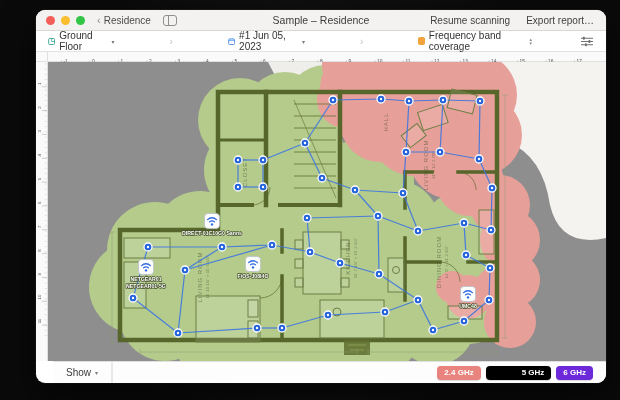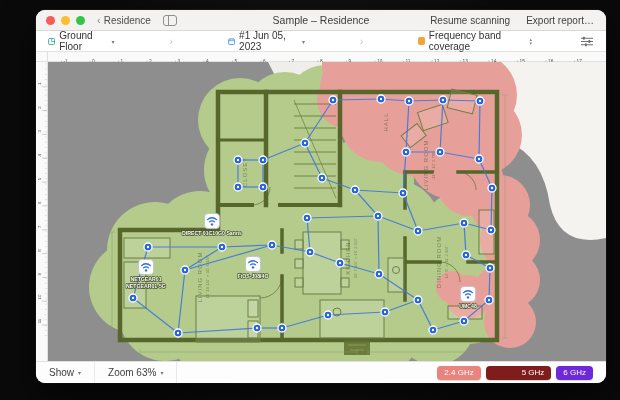--- a/index.html
+++ b/index.html
@@ -48,26 +48,26 @@
     background:#fafafa; border-right:1px solid #e0e0e0; border-bottom:1px solid #e0e0e0; }
   .ruler-top { position:absolute; left:12px; top:0; right:0; height:10px; background:#fafafa;
     border-bottom:1px solid #e0e0e0; }
   .ruler-left { position:absolute; left:0; top:10px; bottom:0; width:12px; background:#fafafa;
     border-right:1px solid #e0e0e0; }
   .canvas { position:absolute; left:12px; top:10px; right:0; bottom:0; background:#8e8e8e; }
   .canvas svg { display:block; width:100%; height:100%; }
 
   
   .statusbar { height:22px; background:#fdfdfd; border-top:1px solid #e0e0e0;
-    display:flex; align-items:center; font-size:10px; color:#3d3d3d; flex:0 0 auto; }
+    display:flex; align-items:center; font-size:10px; color:#3d3d3d; flex:0 0 auto;margin-left:17px; }
   .sb-item { display:flex; align-items:center; gap:3px; padding:0 13px; height:100%; }
   .sb-sep { width:1px; height:100%; background:#e9e9e9; }
   .bands { margin-left:auto; display:flex; gap:5px; margin-right:13px; }
   .band { height:14px; padding:0 7px; border-radius:4px; color:#fff; font-size:8px;
-    font-weight:normal; display:flex; align-items:center; box-shadow:0 .5px 1px rgba(0,0,0,.15); }
+    font-weight:bold; display:flex; align-items:center; box-shadow:0 .5px 1px rgba(0,0,0,.15); }
 </style>
 </head>
 <body>
 
 <div class="window">
 
   <div class="titlebar">
     <div class="traffic">
       <div class="light red"></div>
       <div class="light yellow"></div>
@@ -738,24 +738,20 @@
       </svg>
     </div>
   </div>
 
   <div class="statusbar">
     <div class="sb-item">
       <span>Show</span>
       <span class="dd-chev">▾</span>
     </div>
     <div class="sb-sep"></div>
-    <div class="sb-item">
-      <span>Zoom 63%</span>
-      <span class="dd-chev">▾</span>
-    </div>
     <div class="sb-sep"></div>
     <div class="bands">
       <span class="band" style="background: rgb(232, 131, 125);">2.4 GHz</span>
-      <span class="band" style="background: #7f1d1d; padding-left: 36px;">5 GHz</span>
+      <span class="band" style="background: #000000; padding-left: 36px;">5 GHz</span>
       <span class="band" style="background: #6d28d9;">6 GHz</span>
     </div>
   </div>
 </div>
 
 </body></html>

